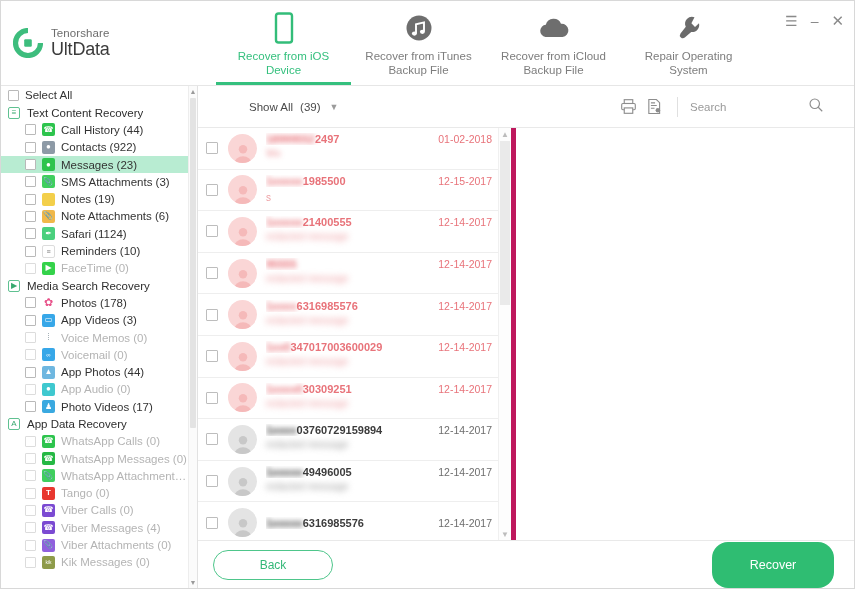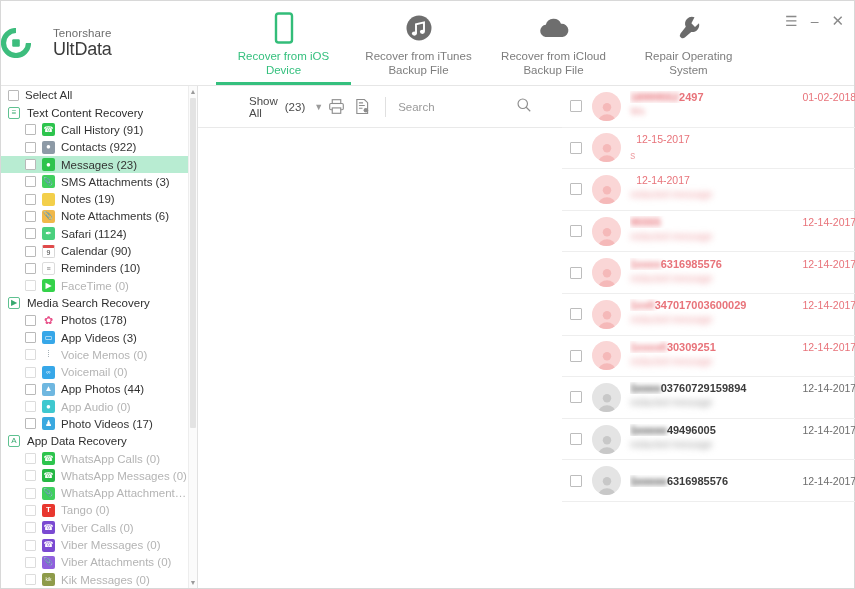--- a/index.html
+++ b/index.html
@@ -25,22 +25,23 @@
     position: relative;
     border-bottom: 1px solid #e6e6e6;
     display: flex;
     align-items: flex-start;
     background: #fff;
   }
   .brand {
     width: 215px;
     display: flex;
     align-items: center;
+    padding-left: 12px;
     height: 84px;
-    gap: 22px;
+    gap: 8px;
   }
   .brand-logo { width: 30px; height: 30px; flex: 0 0 30px; }
   .brand-text { line-height: 1; }
   .brand-sub {
     font-size: 11.5px; color: #6d6d6d; letter-spacing: .1px;
     display: block; margin-bottom: 1px;
   }
   .brand-name {
     font-size: 18px; color: #3b3b3b; letter-spacing: -0.2px;
     display: block;
@@ -132,21 +133,21 @@
     height: 11px; display:flex; align-items:center; justify-content:center;
     font-size: 7px; color: #9a9a9a; cursor: pointer;
   }
   .sb-bar .thumb {
     position: absolute; left: 1px; right: 1px; top: 12px; height: 330px;
     background: #e3e3e3; border-radius: 1px; cursor: pointer;
   }
   .sb-bar .arrow.down { position: absolute; bottom: 0; left:0; right:0; }
 
   
-  .main { flex: 1; display: flex; flex-direction: row; min-width: 0; background:#fff;}
+  .main { flex: 1; display: flex; flex-direction: column; min-width: 0; background:#fff;}
 
   .toolbar {
     height: 42px; flex: 0 0 42px;
     display: flex; align-items: center;
     border-bottom: 1px solid #e9e9e9;
     padding: 0 14px 0 0;
   }
   .showall {
     margin-left: 51px;
     display: flex; align-items: center; gap: 7px;
@@ -248,21 +249,21 @@
   }
   .btn-back {
     width: 120px; height: 30px;
     border: 1px solid #4ec68b; border-radius: 16px;
     background: #fff; color: #34b878;
     font-size: 12px; cursor: pointer;
     font-family: "Liberation Sans", sans-serif;
   }
   .btn-recover {
     margin-left: auto;
-    width: 122px; height: 26px;
+    width: 122px; height: 46px;
     border: none; border-radius: 16px;
     background: #2fbd72; color: #fff;
     font-size: 12.5px; cursor: pointer;
     font-family: "Liberation Sans", sans-serif;
   }
 </style>
 </head>
 <body>
 
 <div id="app">
@@ -345,21 +346,21 @@
         </div>
 
         <div class="sb-row group">
           <span class="grp-ico">≡</span>
           <span class="sb-label">Text Content Recovery</span>
         </div>
 
         <div class="sb-row child">
           <span class="cb"></span>
           <span class="ico" style="background:#2dc44d">☎</span>
-          <span class="sb-label">Call History (91)</span>
+          <span class="sb-label">Call History (44)</span>
         </div>
         <div class="sb-row child">
           <span class="cb"></span>
           <span class="ico" style="background:#8d9aa6">●</span>
           <span class="sb-label">Contacts (922)</span>
         </div>
         <div class="sb-row child selected">
           <span class="cb"></span>
           <span class="ico" style="background:#2dc44d">●</span>
           <span class="sb-label">Messages (23)</span>
@@ -376,25 +377,20 @@
         </div>
         <div class="sb-row child">
           <span class="cb"></span>
           <span class="ico" style="background:#f0b84a">📎</span>
           <span class="sb-label">Note Attachments (6)</span>
         </div>
         <div class="sb-row child">
           <span class="cb"></span>
           <span class="ico" style="background:#4ad07d">✒</span>
           <span class="sb-label">Safari (1124)</span>
-        </div>
-        <div class="sb-row child">
-          <span class="cb"></span>
-          <span class="ico" style="background:#fff;color:#444;border:1px solid #d8d8d8;border-top:3px solid #e04a4a;font-size:7px">9</span>
-          <span class="sb-label">Calendar (90)</span>
         </div>
         <div class="sb-row child">
           <span class="cb"></span>
           <span class="ico" style="background:#fff;color:#777;border:1px solid #dcdcdc;font-size:7px">≡</span>
           <span class="sb-label">Reminders (10)</span>
         </div>
         <div class="sb-row child dim">
           <span class="cb dim"></span>
           <span class="ico" style="background:#34d24a">▶</span>
           <span class="sb-label">FaceTime (0)</span>
@@ -465,21 +461,21 @@
           <span class="sb-label">Tango (0)</span>
         </div>
         <div class="sb-row child dim">
           <span class="cb dim"></span>
           <span class="ico" style="background:#7b4ad2">☎</span>
           <span class="sb-label">Viber Calls (0)</span>
         </div>
         <div class="sb-row child dim">
           <span class="cb dim"></span>
           <span class="ico" style="background:#7b4ad2">☎</span>
-          <span class="sb-label">Viber Messages (0)</span>
+          <span class="sb-label">Viber Messages (4)</span>
         </div>
         <div class="sb-row child dim">
           <span class="cb dim"></span>
           <span class="ico" style="background:#9060dd">📎</span>
           <span class="sb-label">Viber Attachments (0)</span>
         </div>
         <div class="sb-row child dim">
           <span class="cb dim"></span>
           <span class="ico" style="background:#8e9b4a;font-size:5px">kik</span>
           <span class="sb-label">Kik Messages (0)</span>
@@ -492,21 +488,21 @@
         <div class="thumb"></div>
         <div class="arrow down">▼</div>
       </div>
     </div>
 
     <div class="main">
 
       <div class="toolbar">
         <div class="showall">
           <span>Show All</span>
-          <span class="cnt">(23)</span>
+          <span class="cnt">(39)</span>
           <span class="chev">▼</span>
         </div>
 
         <div class="tb-right">
           <span class="tb-ico">
             <svg width="17" height="17" viewBox="0 0 18 18" fill="none" stroke="#8d8d8d" stroke-width="1.2">
               <rect x="4.5" y="1.8" width="9" height="4"></rect>
               <rect x="1.8" y="5.8" width="14.4" height="6.6" rx="1.3"></rect>
               <rect x="4.5" y="10.5" width="9" height="5.7" fill="#fff"></rect>
             </svg>
@@ -556,36 +552,38 @@
             <div class="row del">
               <span class="cb2"></span>
               <span class="avatar del">
                 <svg class="av-glyph" viewBox="0 0 24 24">
                     <circle cx="12" cy="8" r="4.6" fill="#f5b9b9"></circle>
                     <path d="M2.5 24 a9.5 8.4 0 0 1 19 0 Z" fill="#f5b9b9"></path>
                   </svg>
               </span>
               <span class="row-main">
                 <span class="row-top">
+                  <span class="row-title"><span class="blur">1xxxxx</span><span>1985500</span></span>
                   <span class="row-date">12-15-2017</span>
                 </span>
                 <span class="row-prev">s</span>
               </span>
             </div>
 
             <div class="row del">
               <span class="cb2"></span>
               <span class="avatar del">
                 <svg class="av-glyph" viewBox="0 0 24 24">
                     <circle cx="12" cy="8" r="4.6" fill="#f5b9b9"></circle>
                     <path d="M2.5 24 a9.5 8.4 0 0 1 19 0 Z" fill="#f5b9b9"></path>
                   </svg>
               </span>
               <span class="row-main">
                 <span class="row-top">
+                  <span class="row-title"><span class="blur">1xxxxx</span><span>21400555</span></span>
                   <span class="row-date">12-14-2017</span>
                 </span>
                 <span class="row-prev blur-strong">redacted message</span>
               </span>
             </div>
 
             <div class="row del">
               <span class="cb2"></span>
               <span class="avatar del">
                 <svg class="av-glyph" viewBox="0 0 24 24">

